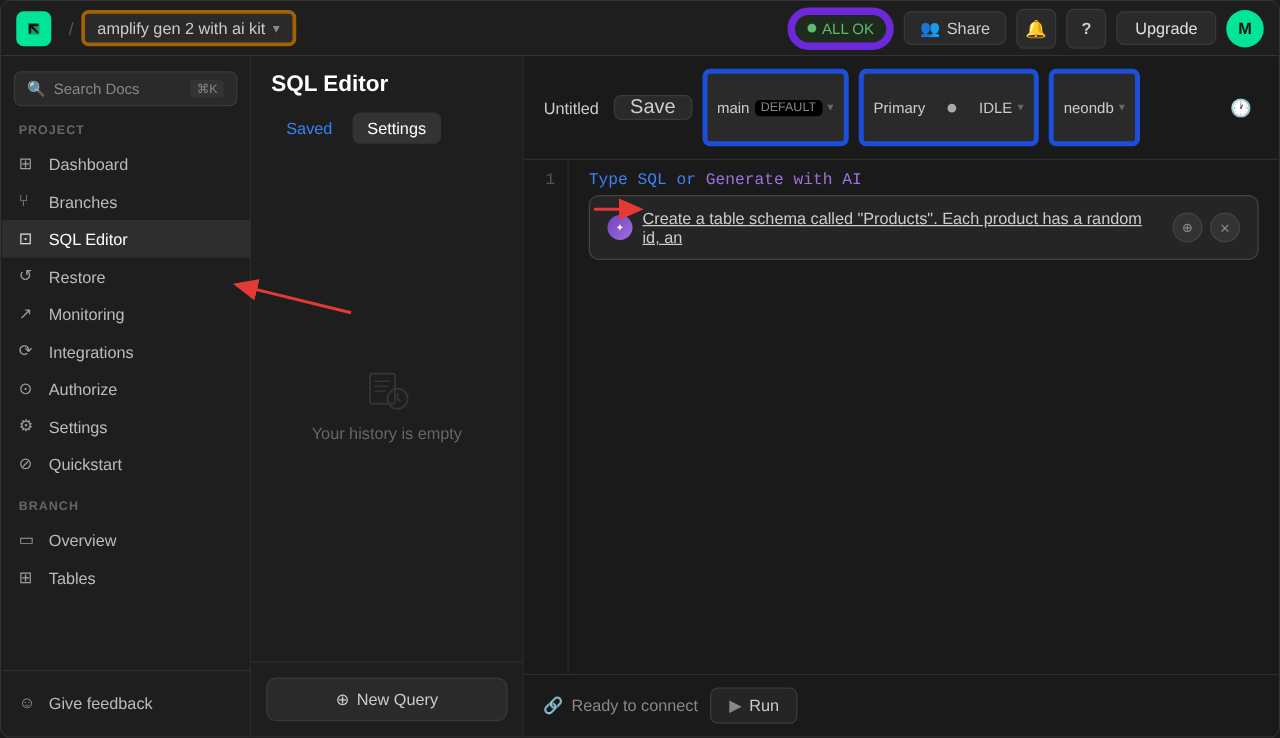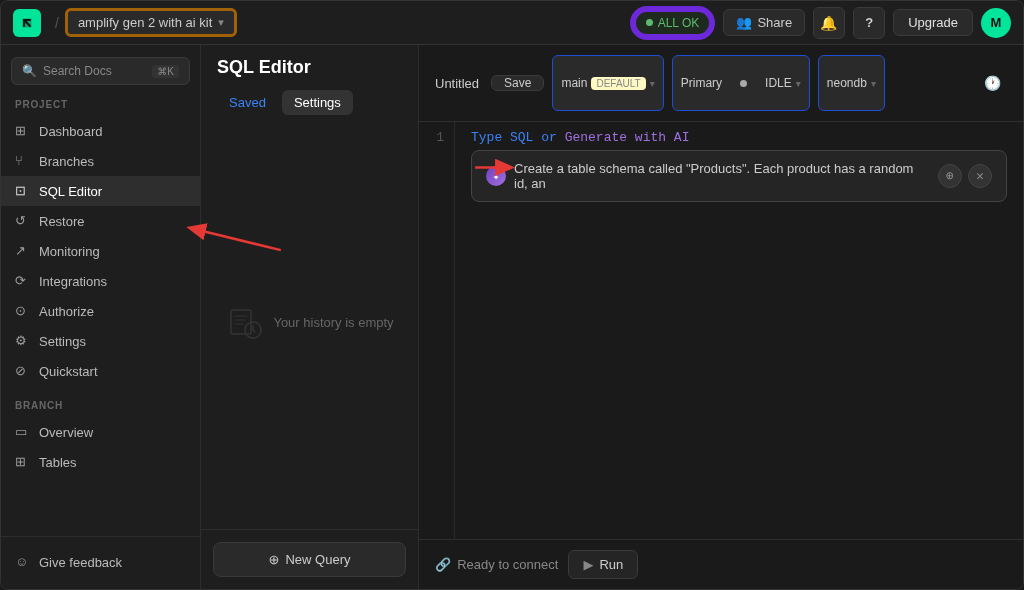--- a/index.html
+++ b/index.html
@@ -154,21 +154,21 @@
     }
     .tab-btn {
       padding: 5px 12px; font-size: 13px; border-radius: 6px;
       cursor: pointer; color: #3b82f6; background: transparent; border: none;
     }
     .tab-btn.active {
       background: #333; color: #fff;
     }
     .left-panel-body {
       flex: 1; display: flex; align-items: center; justify-content: center;
-      flex-direction: row; gap: 8px; color: #555;
+      flex-direction: column; gap: 8px; color: #555;
     }
     .empty-icon {
       width: 40px; height: 40px;
       opacity: 0.4;
     }
     .empty-text { font-size: 13px; color: #666; }
     .left-panel-footer {
       padding: 12px;
       border-top: 1px solid #2e2e2e;
     }
@@ -192,30 +192,30 @@
       padding: 10px 16px;
       border-bottom: 1px solid #2e2e2e;
       flex-shrink: 0;
     }
     .editor-title {
       font-size: 13px; color: #ccc; margin-right: 4px;
     }
     .save-btn {
       background: #2a2a2a; border: 1px solid #3a3a3a;
       border-radius: 6px; padding: 0 12px;
-      font-size: 12px; color: #ccc; cursor: pointer;
+      font-size: 16px; color: #ccc; cursor: pointer;
     }
     .header-select {
       display: flex; align-items: center; gap: 4px;
-      background: #2a2a2a; border: 1px solid #1d4ed8;
+      background: #2a2a2a; border: 4px solid #1d4ed8;
       border-radius: 6px; padding: 20px 8px;
       font-size: 12px; color: #ccc; cursor: pointer;
     }
     .header-select .badge {
-      background: #fef9c3; border-radius: 4px;
+      background: #000000; border-radius: 4px;
       padding: 1px 5px; font-size: 10px; color: #888;
     }
     .header-select .chevron { color: #666; font-size: 10px; }
     .primary-status {
       display: flex; align-items: center; gap: 18px;
       font-size: 12px; color: #ccc; text-align: right;
     }
     .idle-dot { width: 7px; height: 7px; background: #aaa; border-radius: 50%; }
     .header-spacer { flex: 1; }
     .clock-icon-btn {
@@ -271,20 +271,21 @@
     .ai-icon {
       width: 20px; height: 20px;
       background: linear-gradient(135deg, #7040c0, #a070e0);
       border-radius: 50%;
       display: flex; align-items: center; justify-content: center;
       font-size: 10px; flex-shrink: 0;
     }
     .ai-text {
       flex: 1; font-size: 13px; color: #ccc;
       font-family: -apple-system, sans-serif;
+      text-decoration: underline;
     }
     .ai-actions {
       display: flex; gap: 6px; align-items: center;
     }
     .ai-action-btn {
       width: 24px; height: 24px;
       display: flex; align-items: center; justify-content: center;
       background: #333; border: 1px solid #444; border-radius: 50%;
       color: #888; font-size: 13px; cursor: pointer;
     }

